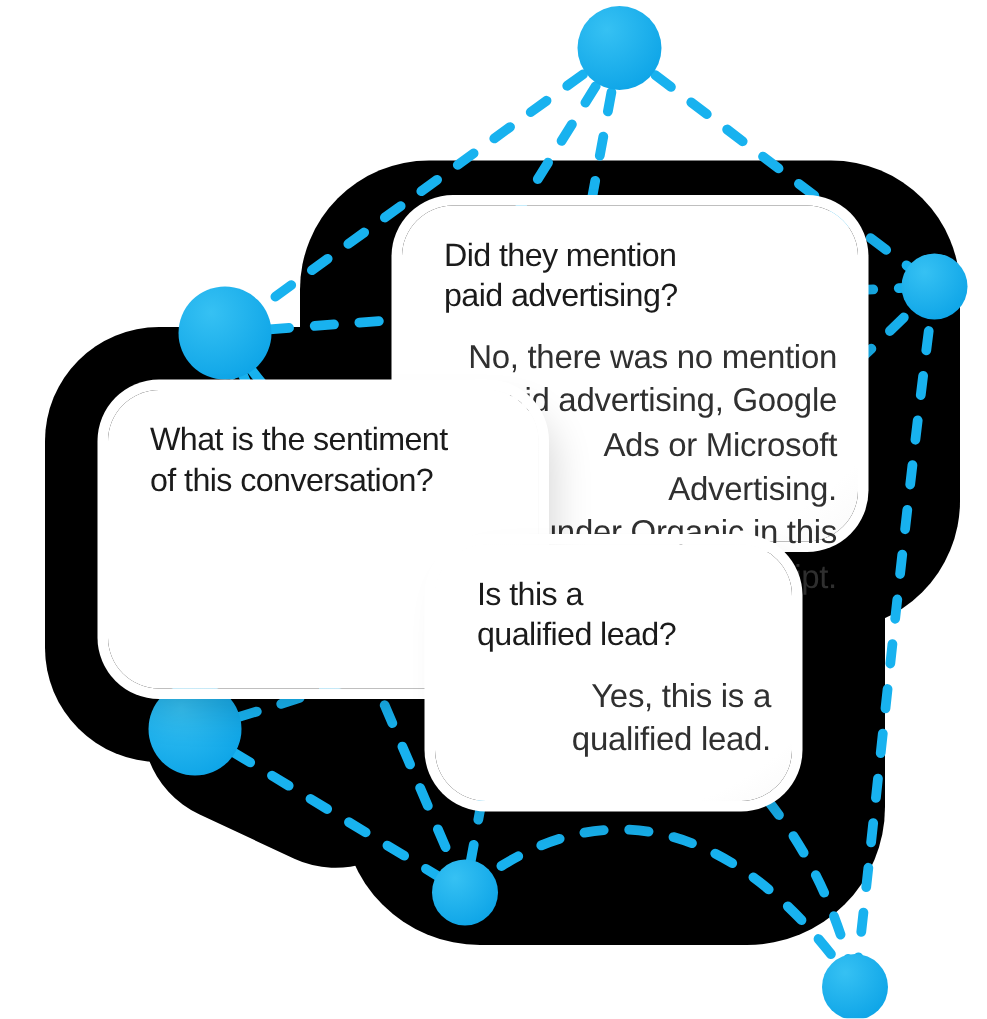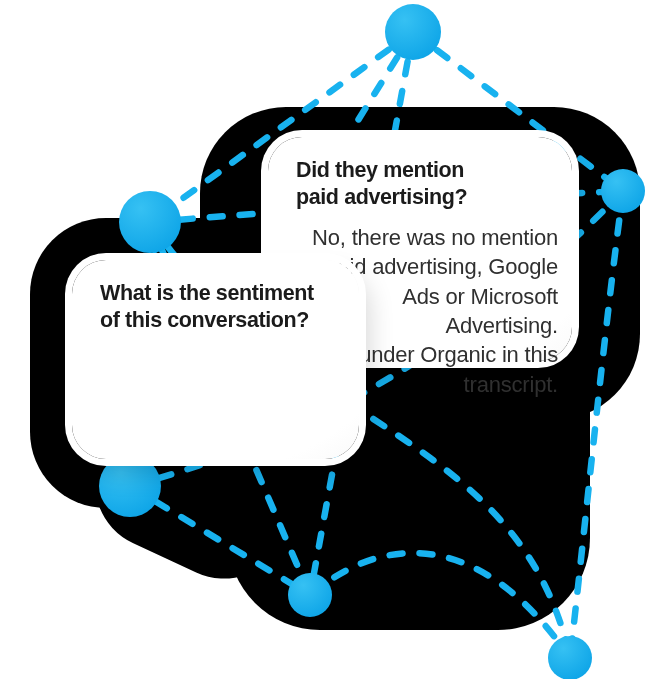--- a/index.html
+++ b/index.html
@@ -33,21 +33,21 @@
   .card{
     position:absolute;
     background:radial-gradient(140% 140% at 30% 25%, #ffffff 62%, #ededed 100%);
     border-radius:34px;
     box-shadow:0 0 0 7px #ffffff, 10px 14px 26px rgba(0,0,0,0.16);
     padding:20px 14px 12px 28px;
   }
   .card h2{
     font-size:21.5px;
     line-height:1.27;
-    font-weight:700;
+    font-weight:400;
     letter-spacing:-0.4px;
     color:var(--heading);
     white-space:pre-line;
     margin-bottom:11px;
   }
   .card p{
     font-size:22px;
     line-height:1.34;
     letter-spacing:-0.2px;
     color:var(--body);
@@ -110,14 +110,20 @@
 Ads or Microsoft Advertising.
 It's under Organic in this
 transcript.</p>
   </div>
 
   <div class="card card-sentiment">
     <h2>What is the sentiment
 of this conversation?</h2>
   </div>
 
+  <div class="card card-lead">
+    <h2>Is this a
+qualified lead?</h2>
+    <p>Yes, this is a
+qualified lead.</p>
+  </div>
 
 </div>
 
 </body></html>

